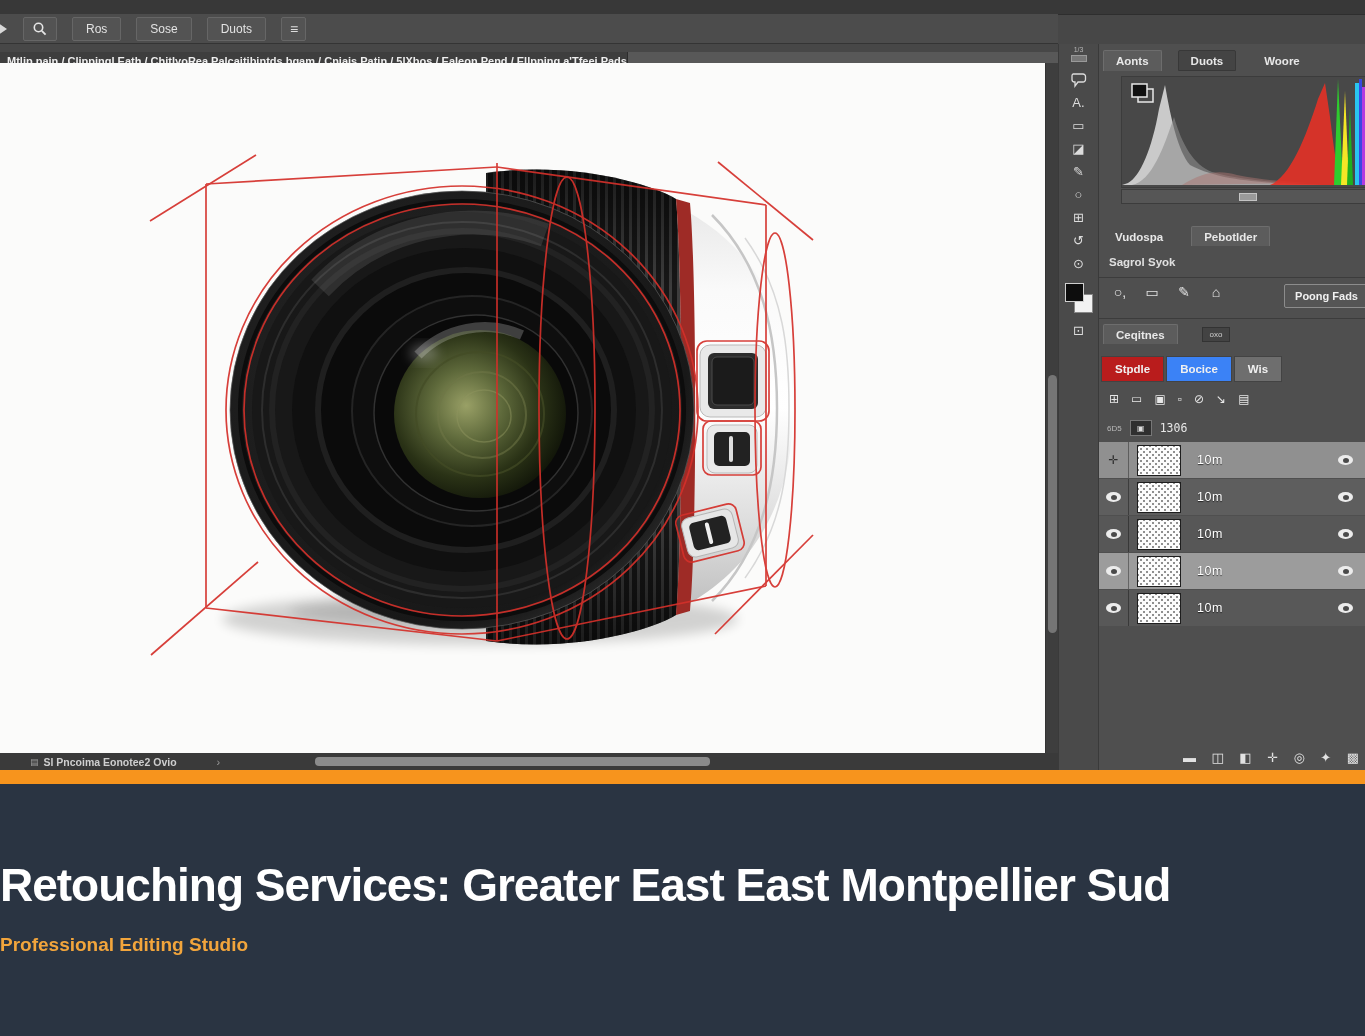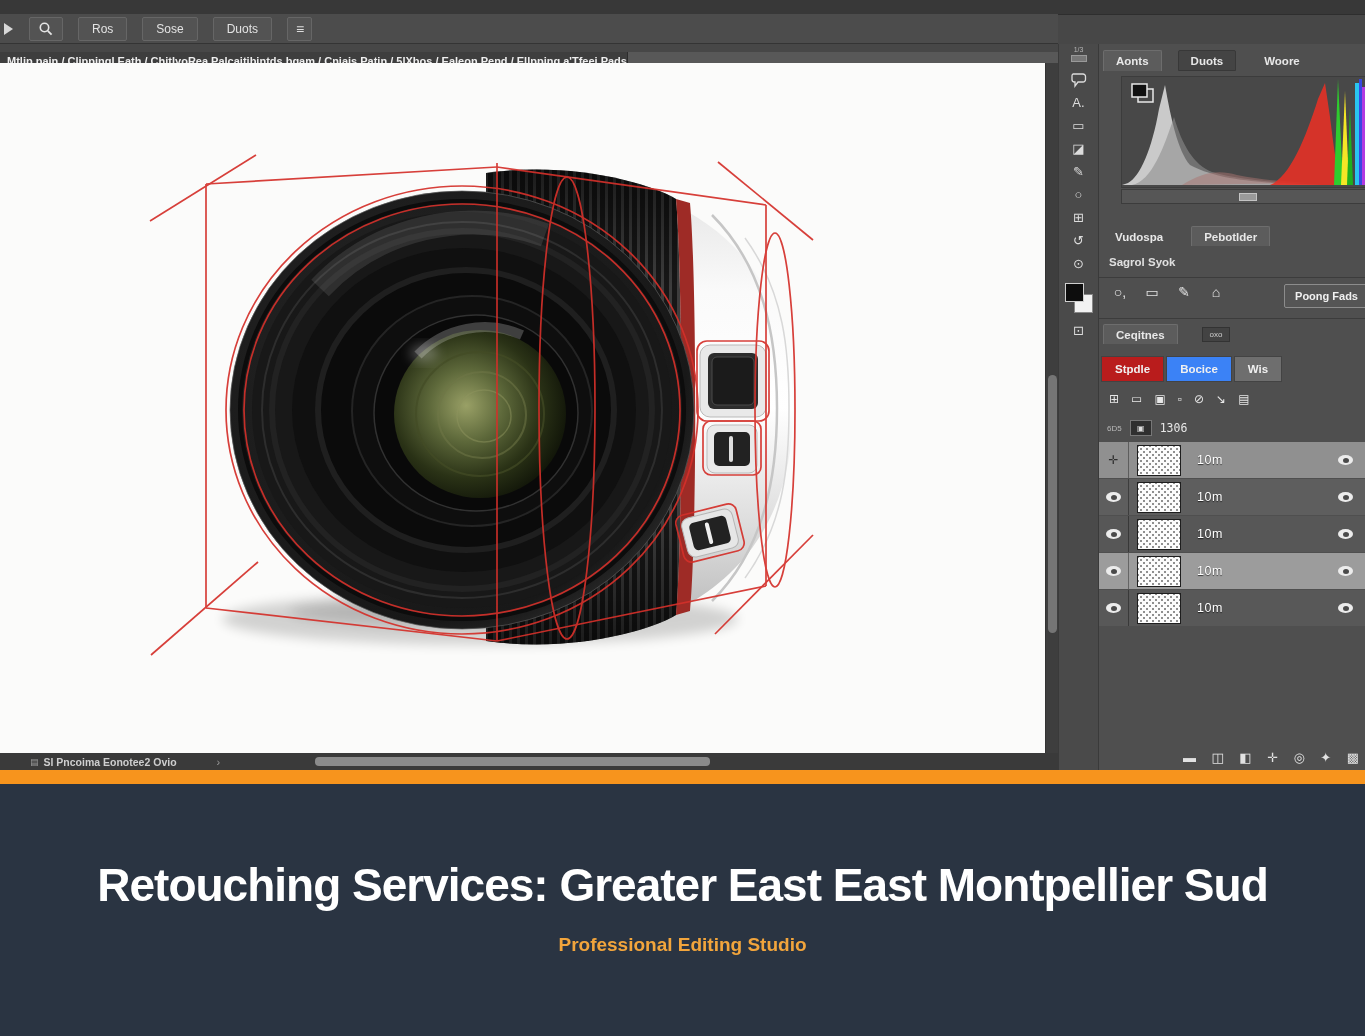--- a/index.html
+++ b/index.html
@@ -1,20 +1,20 @@
 <!DOCTYPE html>
 <html><head>
 <meta charset="utf-8">
 <style>
   html,body{margin:0;padding:0;background:#222;}
   .app{position:relative;width:1365px;height:1036px;overflow:hidden;background:#474747;
        font-family:"Liberation Sans","DejaVu Sans",sans-serif;-webkit-font-smoothing:antialiased;}
   
   .topstrip{position:absolute;left:0;top:0;width:1365px;height:14px;background:#383838;border-bottom:1px solid #2e2e2e;}
-  .toolbar{position:absolute;left:0;top:14px;width:1058px;height:30px;background:#4c4c4c;display:flex;align-items:center;gap:12px;padding-left:6px;box-sizing:border-box;border-bottom:1px solid #343434;}
+  .toolbar{position:absolute;left:0;top:14px;width:1058px;height:30px;background:#4c4c4c;display:flex;align-items:center;gap:12px;padding-left:0;box-sizing:border-box;border-bottom:1px solid #343434;}
   .cursor-tri{width:0;height:0;border-top:6px solid transparent;border-bottom:6px solid transparent;border-left:9px solid #d8d8d8;margin-right:4px;margin-left:-2px;}
   .tbtn{height:24px;display:flex;align-items:center;justify-content:center;color:#e3e3e3;font-size:12px;
         padding:0 13px;background:#535353;border:1px solid #666;border-radius:2px;box-sizing:border-box;}
   .tbtn.icon{padding:0 8px;}
   .tbtn + .tbtn{margin-left:3px;}
   .menu-glyph{font-size:14px;color:#ddd;letter-spacing:-1px;}
   .doctabbar{position:absolute;left:0;top:52px;width:1058px;height:19px;background:#585858;}
   .doctab{position:absolute;left:0;top:0;width:628px;height:19px;background:#3e3e3e;color:#efefef;
           font-size:11px;font-weight:bold;line-height:19px;padding-left:7px;box-sizing:border-box;
           white-space:nowrap;overflow:hidden;border-right:1px solid #2c2c2c;}
@@ -73,21 +73,21 @@
   .lthumb{width:44px;height:31px;margin-left:8px;border:1px solid #1e1e1e;box-sizing:border-box;
      background-color:#fcfcfc;
      background-image:radial-gradient(#8f8f8f 1px,transparent 1.4px),radial-gradient(#8f8f8f 1px,transparent 1.4px);
      background-size:6px 6px;background-position:0 0,3px 3px;}
   .lname{color:#fff;font-size:12.5px;margin-left:16px;text-shadow:0 1px 1px rgba(0,0,0,.65);letter-spacing:.5px;}
   .lrow .eye.right{position:absolute;right:12px;}
   .moveic{color:#2e2e2e;font-size:12px;}
   .pbottom{position:absolute;left:84px;right:6px;top:700px;height:26px;display:flex;align-items:center;justify-content:space-between;color:#e2e2e2;font-size:13px;}
   
   .orangebar{position:absolute;left:0;top:770px;width:1365px;height:14px;background:#f7941d;}
-  .banner{position:absolute;left:0;top:784px;width:1365px;height:252px;background:#2a3442;text-align:center;}
+  .banner{position:absolute;left:0;top:784px;width:1365px;height:252px;background:#2a3442;}
   .banner h1{margin:74px 0 0 0;color:#fff;font-size:46px;font-weight:bold;letter-spacing:-1px;}
   .banner h2{margin:22px 0 0 0;color:#f2a53c;font-size:19px;font-weight:bold;}
 </style>
 </head>
 <body>
 
 <div class="app">
 
   <div class="topstrip"></div>
 

